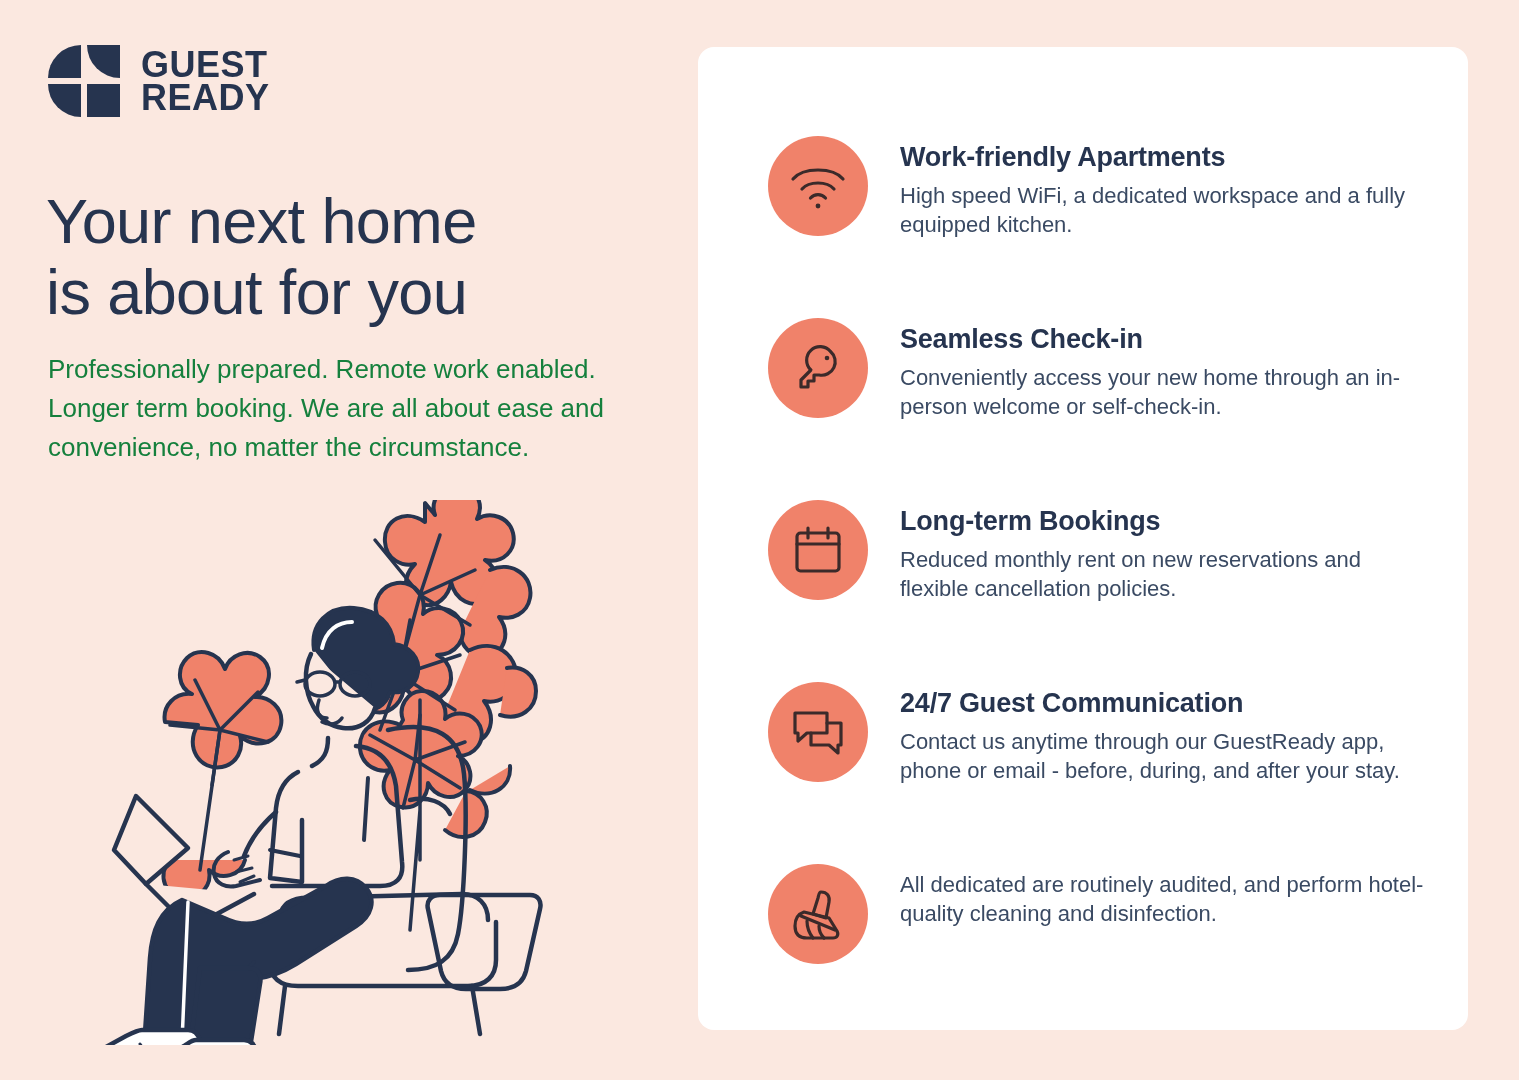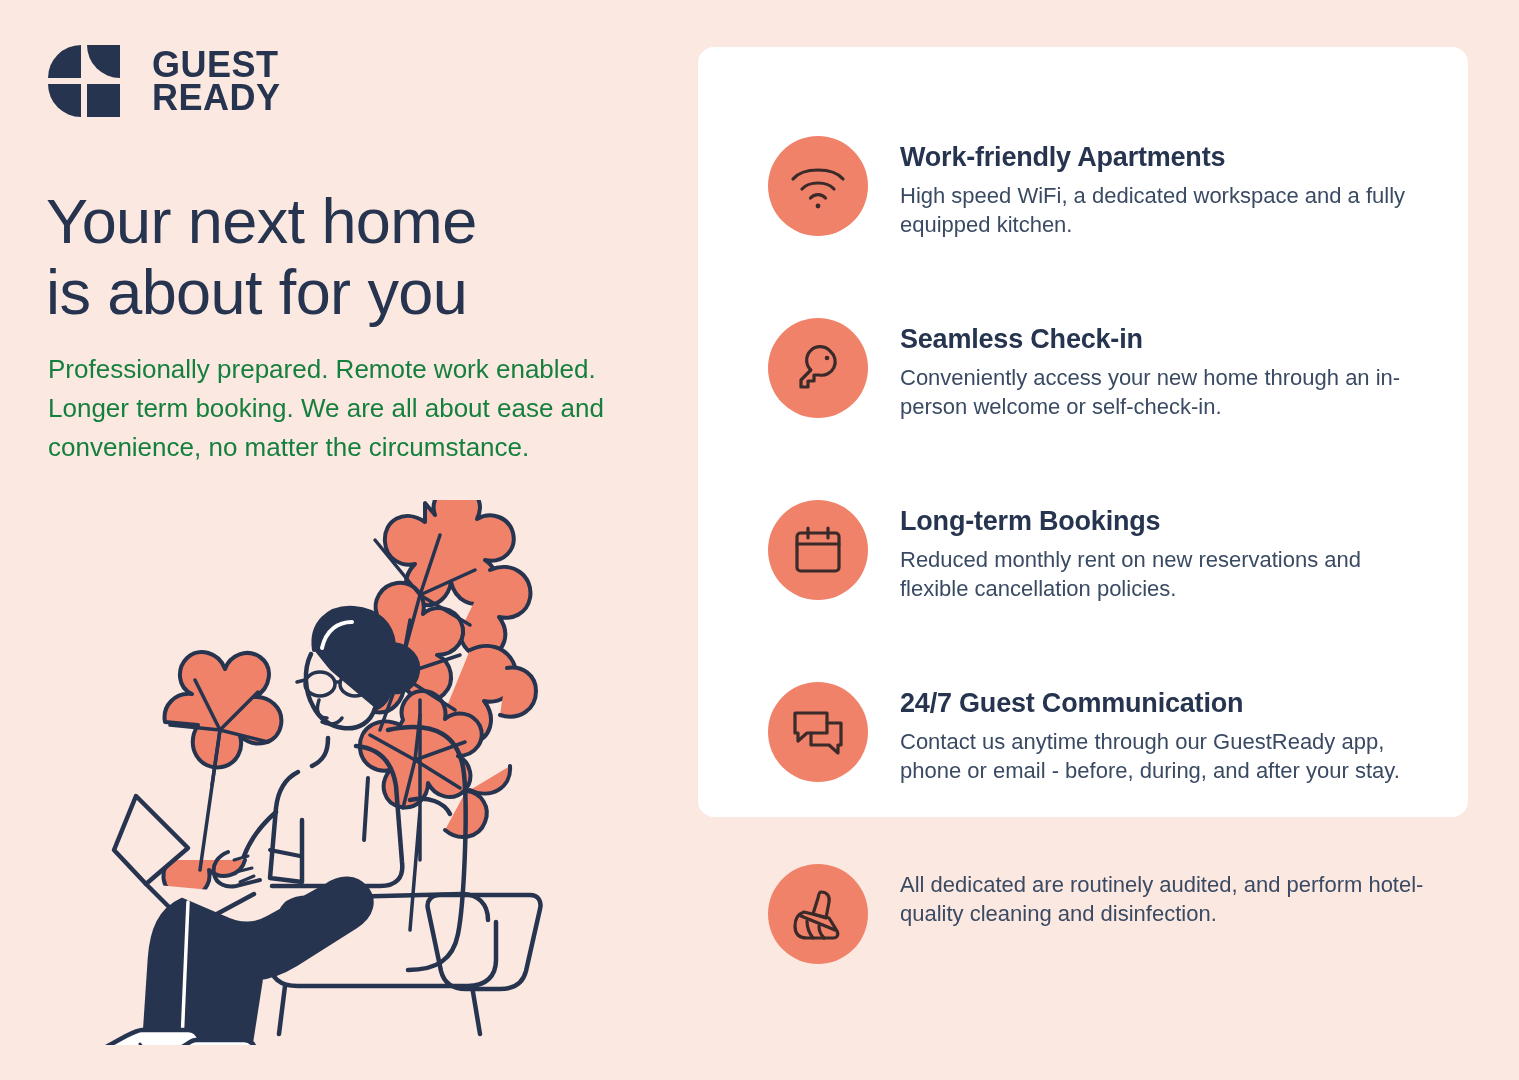--- a/index.html
+++ b/index.html
@@ -23,21 +23,21 @@
     width: 700px;
     height: 1080px;
   }
 
   .brand {
     position: absolute;
     left: 48px;
     top: 45px;
     display: flex;
     align-items: center;
-    gap: 32px;
+    gap: 21px;
   }
 
   .brand-mark {
     position: relative;
     width: 72px;
     height: 72px;
   }
   .brand-mark span {
     position: absolute;
     background: #26344F;
@@ -89,21 +89,21 @@
     height: 545px;
   }
   .illustration svg { width: 100%; height: 100%; display: block; }
 
   
   .card {
     position: absolute;
     left: 698px;
     top: 47px;
     width: 770px;
-    height: 770px;
+    height: 983px;
     background: #FFFFFF;
     border-radius: 16px;
     padding-left: 32px;
   }
 
   .feature-list {
     position: absolute;
     left: 70px;
     top: 85px;
     width: 660px;

